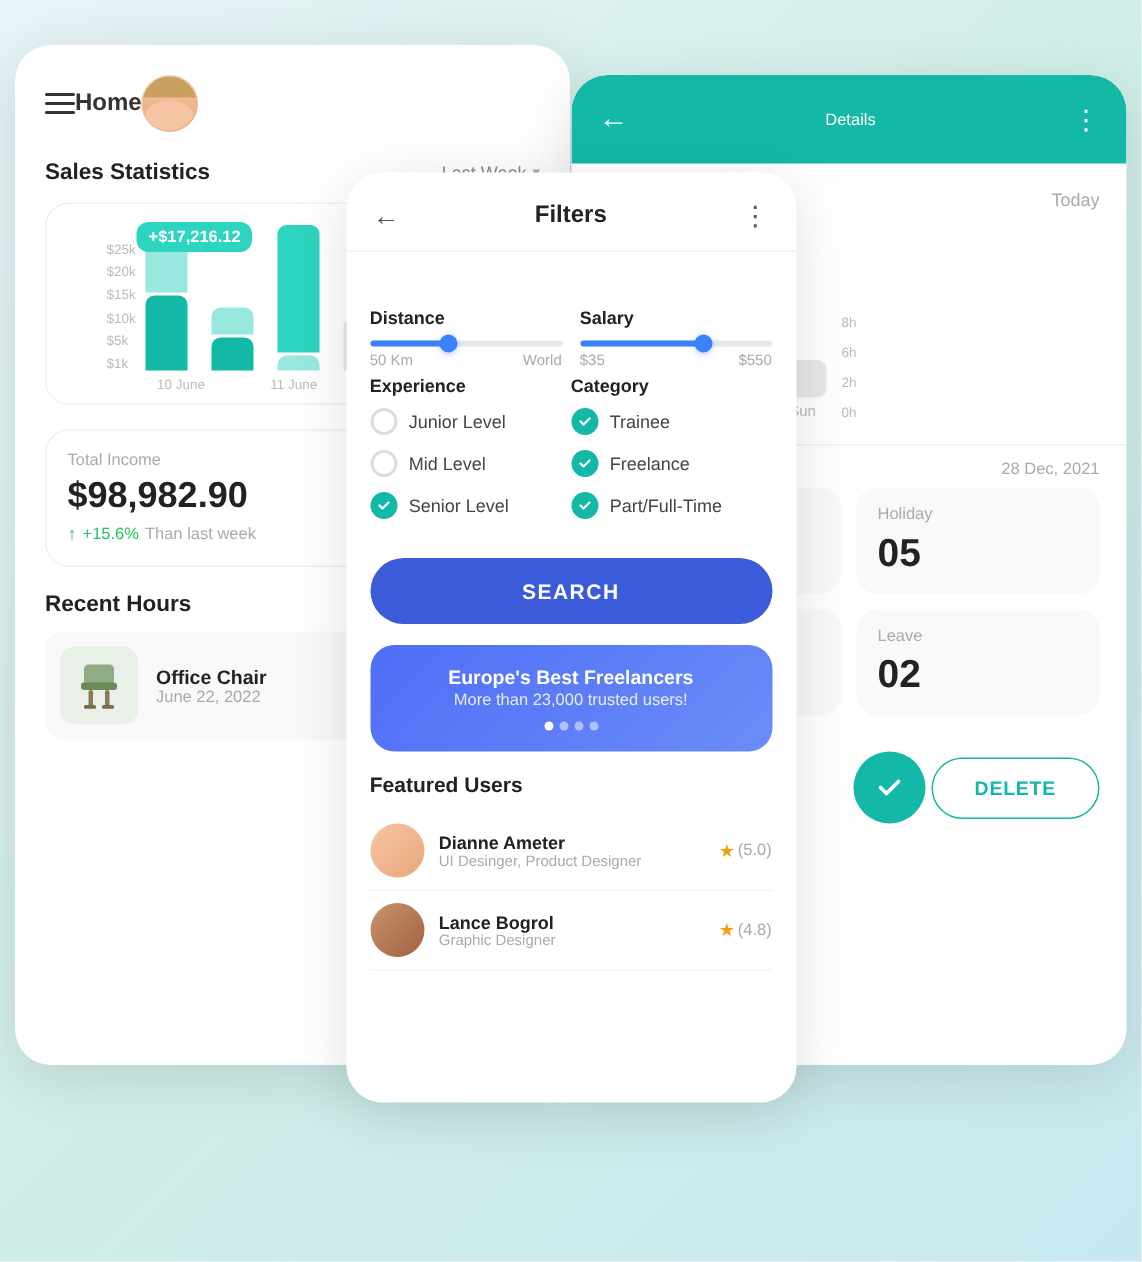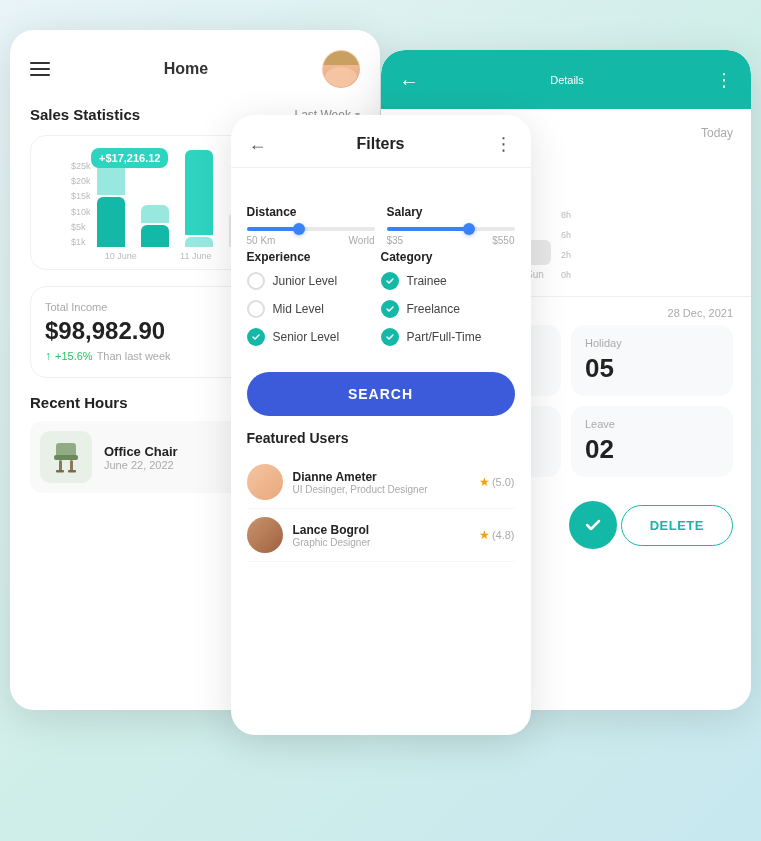--- a/index.html
+++ b/index.html
@@ -28,21 +28,21 @@
       top: 30px;
       padding: 0;
       overflow: hidden;
     }
     .home-card-inner {
       padding: 20px 20px 16px;
     }
     .home-header {
       display: flex;
       align-items: center;
-      justify-content: space-between;
+      justify-content: flex-start;
       margin-bottom: 18px;
     }
     .hamburger {
       display: flex; flex-direction: column; gap: 4px; cursor: pointer;
     }
     .hamburger span {
       display: block; width: 20px; height: 2px; background: #333; border-radius: 2px;
     }
     .home-title {
       font-size: 16px; font-weight: 600; color: #333;
@@ -615,20 +615,30 @@
           </div>
           <span class="option-label">Part/Full-Time</span>
         </div>
       </div>
     </div>
 
     
     <button class="search-btn">SEARCH</button>
 
     
+    <div class="banner">
+      <div class="banner-title">Europe's Best Freelancers</div>
+      <div class="banner-sub">More than 23,000 trusted users!</div>
+      <div class="banner-dots">
+        <div class="dot active"></div>
+        <div class="dot"></div>
+        <div class="dot"></div>
+        <div class="dot"></div>
+      </div>
+    </div>
 
     
     <div class="featured-title">Featured Users</div>
 
     <div class="user-item">
       <div class="user-avatar"></div>
       <div class="user-info">
         <div class="user-name">Dianne Ameter</div>
         <div class="user-role">UI Desinger, Product Designer</div>
       </div>

